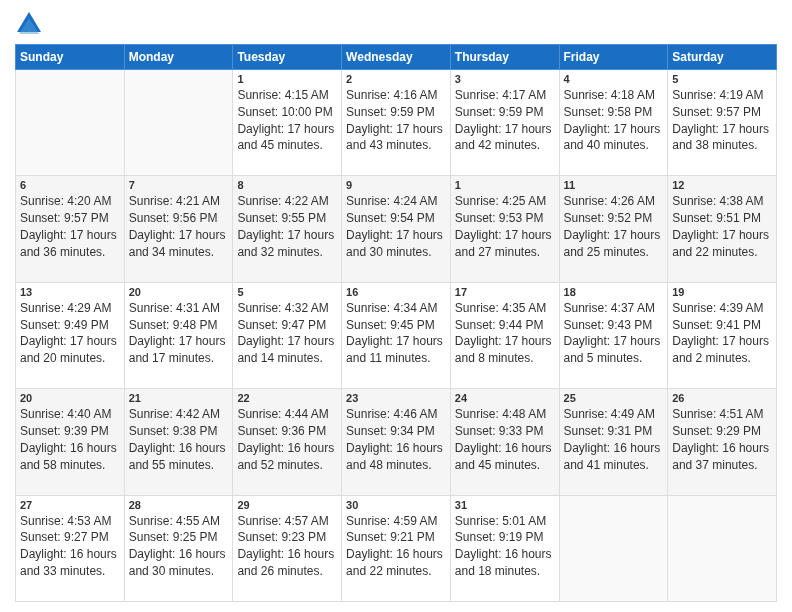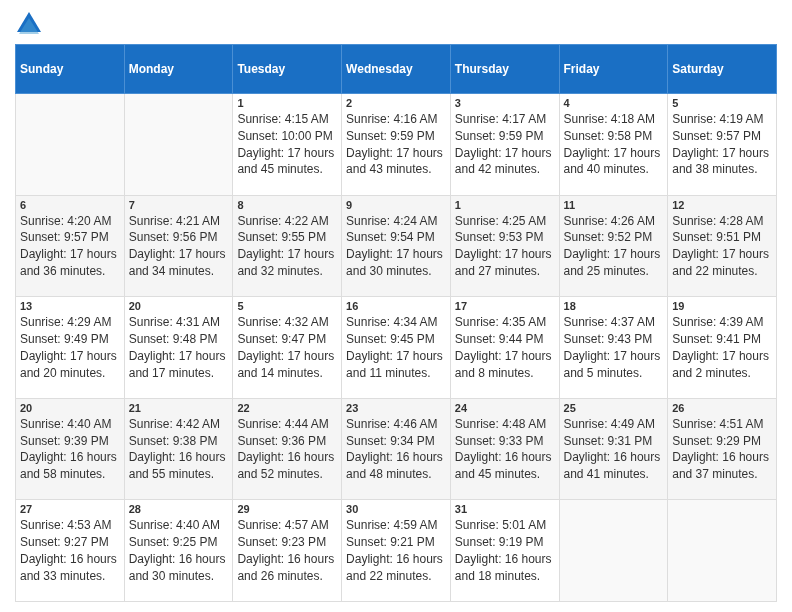--- a/index.html
+++ b/index.html
@@ -65,21 +65,21 @@
       border: 1px solid #ccc;
       border-collapse: collapse;
       width: 100%;
       table-layout: fixed;
     }
     .calendar th {
       background: #1a6fc4;
       color: #fff;
       font-size: 12px;
       font-weight: bold;
-      padding: 17px 4px;
+      padding: 5px 4px;
       text-align: left;
       border: 1px solid #4a8fd4;
     }
     .calendar td {
       vertical-align: top;
       font-size: 9.5px;
       color: #333;
       padding: 3px 4px;
       border: 1px solid #ddd;
       height: 82px;
@@ -217,21 +217,21 @@
           </td>
           <td>
             <span class="day-num">11</span>
             <div class="day-info">Sunrise: 4:26 AM
 Sunset: 9:52 PM
 Daylight: 17 hours
 and 25 minutes.</div>
           </td>
           <td>
             <span class="day-num">12</span>
-            <div class="day-info">Sunrise: 4:28 AM
+            <div class="day-info">Sunrise: 4:38 AM
 Sunset: 9:51 PM
 Daylight: 17 hours
 and 22 minutes.</div>
           </td>
         </tr>
         <tr>
           <td>
             <span class="day-num">13</span>
             <div class="day-info">Sunrise: 4:29 AM
 Sunset: 9:49 PM
@@ -335,21 +335,21 @@
         <tr>
           <td>
             <span class="day-num">27</span>
             <div class="day-info">Sunrise: 4:53 AM
 Sunset: 9:27 PM
 Daylight: 16 hours
 and 33 minutes.</div>
           </td>
           <td>
             <span class="day-num">28</span>
-            <div class="day-info">Sunrise: 4:40 AM
+            <div class="day-info">Sunrise: 4:55 AM
 Sunset: 9:25 PM
 Daylight: 16 hours
 and 30 minutes.</div>
           </td>
           <td>
             <span class="day-num">29</span>
             <div class="day-info">Sunrise: 4:57 AM
 Sunset: 9:23 PM
 Daylight: 16 hours
 and 26 minutes.</div>

